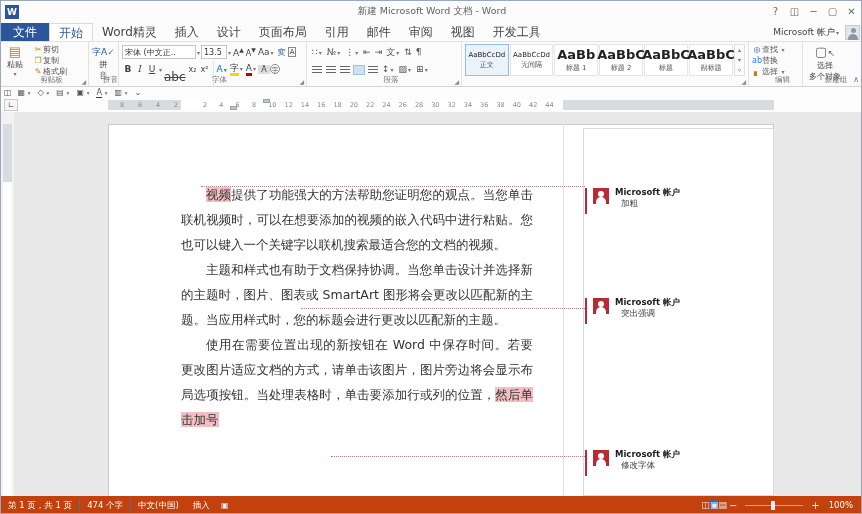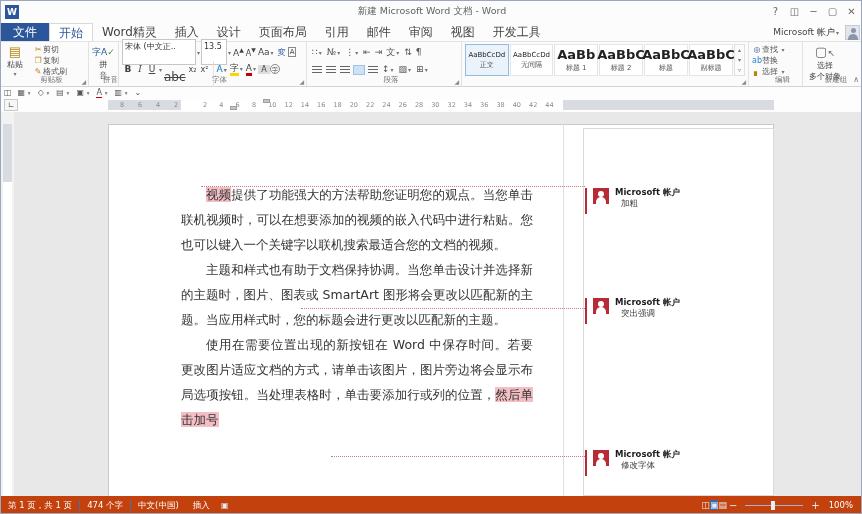--- a/index.html
+++ b/index.html
@@ -33,21 +33,21 @@
   .glabel { position:absolute; bottom:1px; left:0; right:0; text-align:center; font-size:7.5px; color:#777;padding-left:14px; }
   .launcher { position:absolute; bottom:1px; right:2px; font-size:6px; color:#8a8a8a; }
   .bigbtn { display:inline-flex; flex-direction:column; align-items:center; justify-content:flex-start;
             height:34px; padding:1px 3px; font-size:8px; color:#444; vertical-align:top; }
   .bigbtn .bgi { font-size:13px; line-height:14px; }
   .smallcol { display:inline-flex; flex-direction:column; vertical-align:top; margin-left:2px; }
   .sbtn { font-size:8px; color:#555; line-height:11px; white-space:nowrap; }
   .sbtn .ic { display:inline-block; width:10px; text-align:center; color:#b8860b; font-size:8px; }
   .frow { display:flex; align-items:center; height:16px; margin-bottom:1px; }
   .combo { border:1px solid #c6c6c6; background:#fff; font-size:8px; color:#333; padding:0 2px;
-           height:26px; line-height:13px; white-space:nowrap; }
+           height:14px; line-height:13px; white-space:nowrap; }
   .dd { font-size:6px; color:#777; margin:0 1px; }
   .tbtn { min-width:12px; text-align:center; font-size:9px; color:#444; padding:0 1px; white-space:nowrap; }
   .tbtn.b { font-weight:bold; } .tbtn.i { font-style:italic; font-family:"DejaVu Serif",serif; }
   .tbtn.u { text-decoration:underline; }
   .bar-red { display:inline-block; border-bottom:3px solid #c00000; line-height:9px; }
   .bar-yel { display:inline-block; border-bottom:3px solid #ffd400; line-height:9px; }
   .boxA { display:inline-block; border:1px solid #888; font-size:7px; padding:0 1px; line-height:8px; color:#444; }
   .circ { display:inline-block; border:1px solid #888; border-radius:50%; font-size:6px; width:10px; height:10px; line-height:9px; text-align:center; color:#444; }
   .sep { width:1px; background:#e4e4e4; margin:0 2px; height:28px; align-self:flex-start; }
   .al { display:inline-block; width:10px; height:8px; margin:2px 2px 0 2px;

